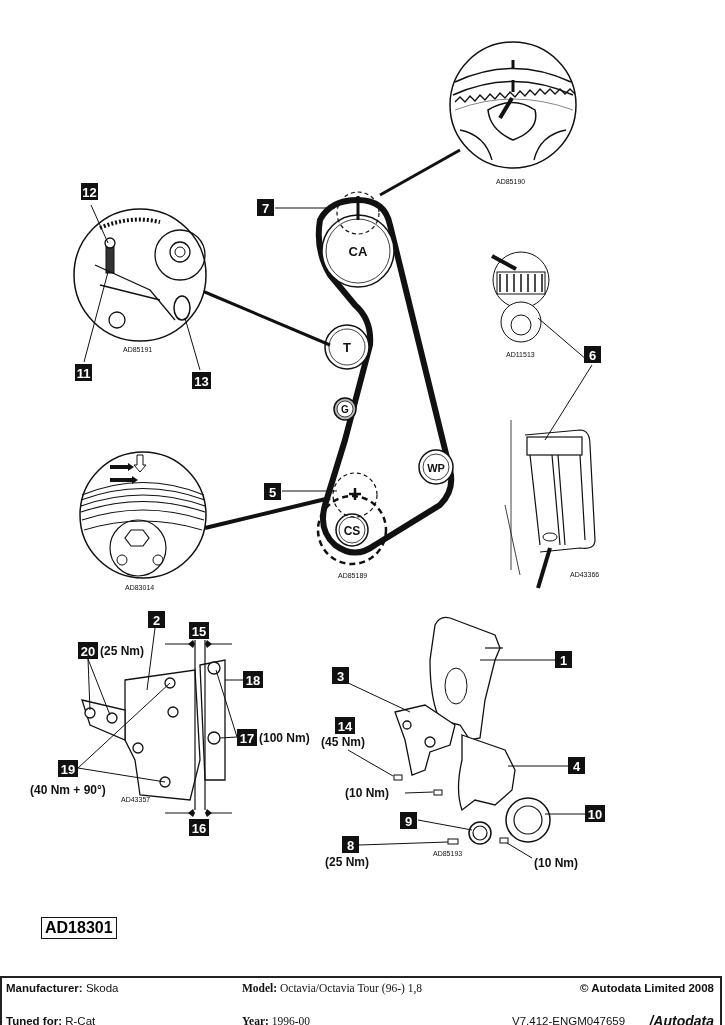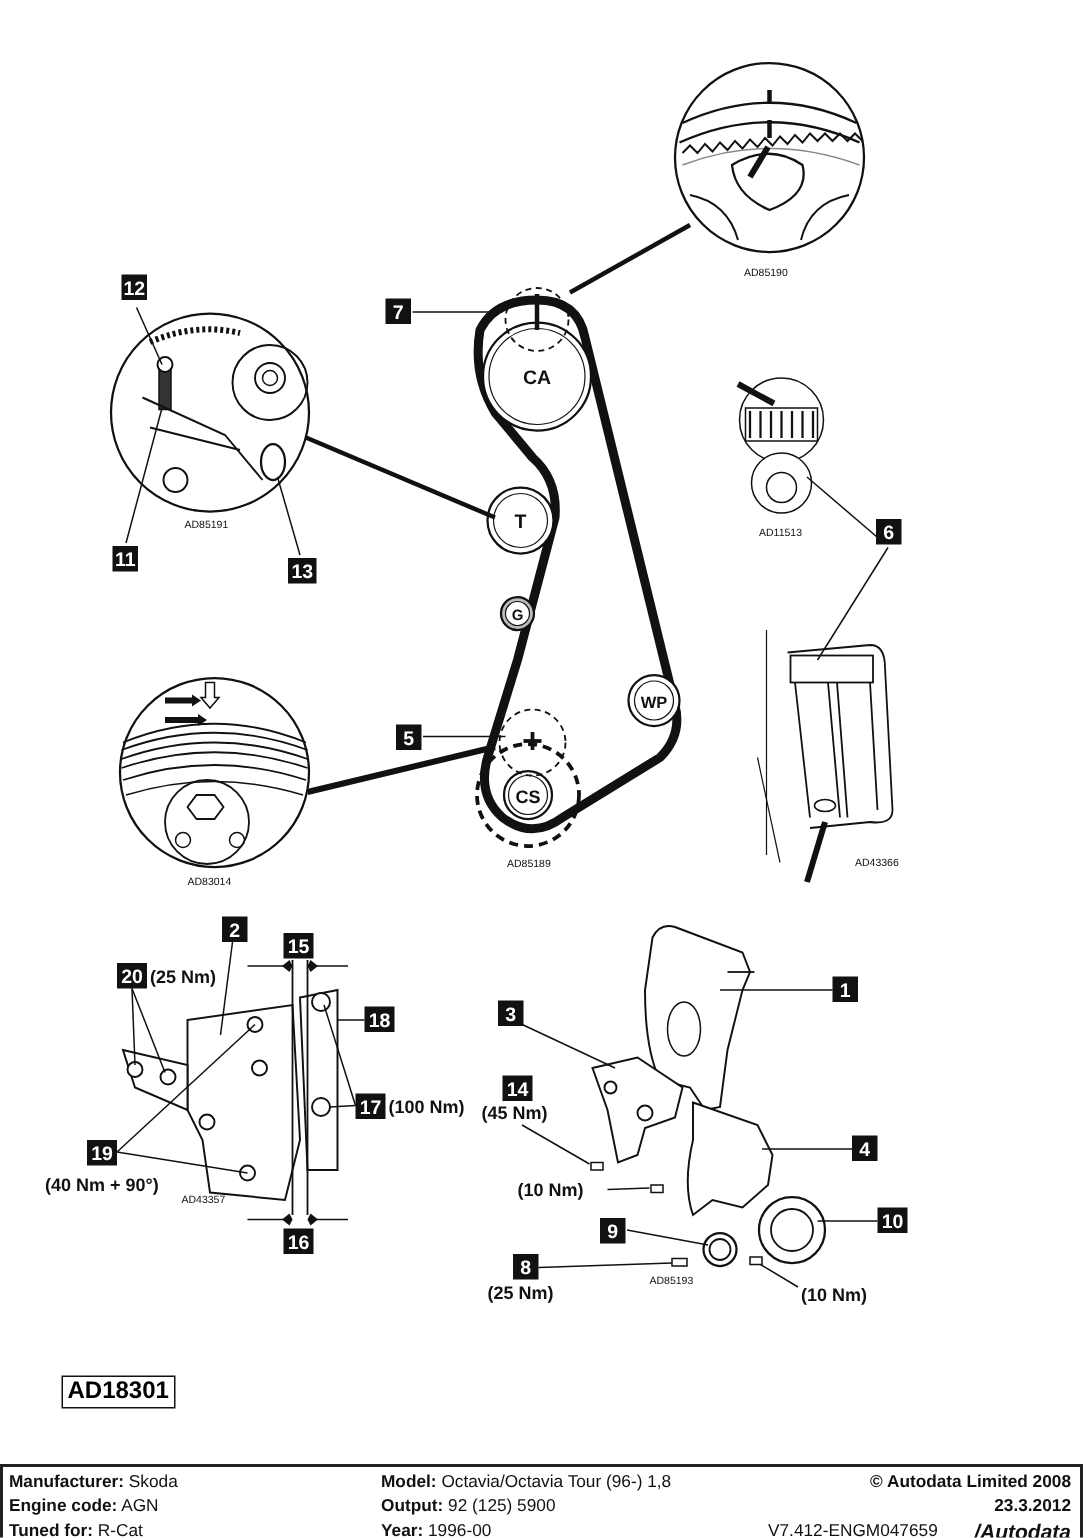--- a/index.html
+++ b/index.html
@@ -6,21 +6,21 @@
   body { width: 725px; height: 1025px; position: relative; overflow: hidden; font-family: "Liberation Sans", sans-serif; }
   #diagram { position: absolute; left: 0; top: 0; width: 725px; height: 970px; }
   .callout-text { font-family: "Liberation Sans", sans-serif; font-weight: bold; font-size: 13px; fill: #ffffff; }
   .ref-text { font-family: "Liberation Sans", sans-serif; font-size: 7px; fill: #111; }
   .torque-text { font-family: "Liberation Sans", sans-serif; font-weight: bold; font-size: 12px; fill: #111; }
   .pulley-text { font-family: "Liberation Sans", sans-serif; font-weight: bold; font-size: 13px; fill: #111; }
   #footer { position: absolute; left: 0; top: 976px; width: 722px; height: 60px; border: 2px solid #222; border-bottom: none; box-sizing: border-box; font-size: 11.5px; color: #111; }
   .frow { position: absolute; left: 0; width: 100%; height: 16px; line-height: 16px; }
   .fcell { position: absolute; white-space: nowrap; }
   .fl { left: 4px; }
-  .fm { left: 252px; }
+  .fm { left: 240px; font-family: Liberation Serif, serif; }
   .fr { right: 6px; text-align: center; }
   .lbl { font-weight: bold; }
   .brand { font-weight: bold; font-style: italic; font-size: 14px; }
   #ref-box { position: absolute; left: 41px; top: 881px; border: 1.5px solid #111; padding: 1px 3px; font-weight: bold; font-size: 16px; font-family: "Liberation Sans", sans-serif; margin-top: 36px; }
 </style>
 </head>
 <body>
 
 <svg id="diagram" viewBox="0 0 725 970" xmlns="http://www.w3.org/2000/svg">
 
@@ -261,24 +261,19 @@
 </svg>
 
 <div id="ref-box">AD18301</div>
 
 <div id="footer">
   <div class="frow" style="top:2px">
     <span class="fcell fl"><span class="lbl">Manufacturer:</span> <span>Skoda</span></span>
     <span class="fcell fm"><span class="lbl">Model:</span> <span>Octavia/Octavia Tour (96-) 1,8</span></span>
     <span class="fcell fr lbl">© Autodata Limited 2008</span>
   </div>
-  <div class="frow" style="top:18px">
-    <span class="fcell fl"><span class="lbl">Engine code:</span> <span>AGN</span></span>
-    <span class="fcell fm"><span class="lbl">Output:</span> <span>92 (125) 5900</span></span>
-    <span class="fcell fr lbl">23.3.2012</span>
-  </div>
   <div class="frow" style="top:35px">
     <span class="fcell fl"><span class="lbl">Tuned for:</span> <span>R-Cat</span></span>
     <span class="fcell fm"><span class="lbl">Year:</span> <span>1996-00</span></span>
     <span class="fcell" style="left:510px">V7.412-ENGM047659</span>
     <span class="fcell fr brand">/Autodata</span>
   </div>
 </div>
 
 </body></html>

